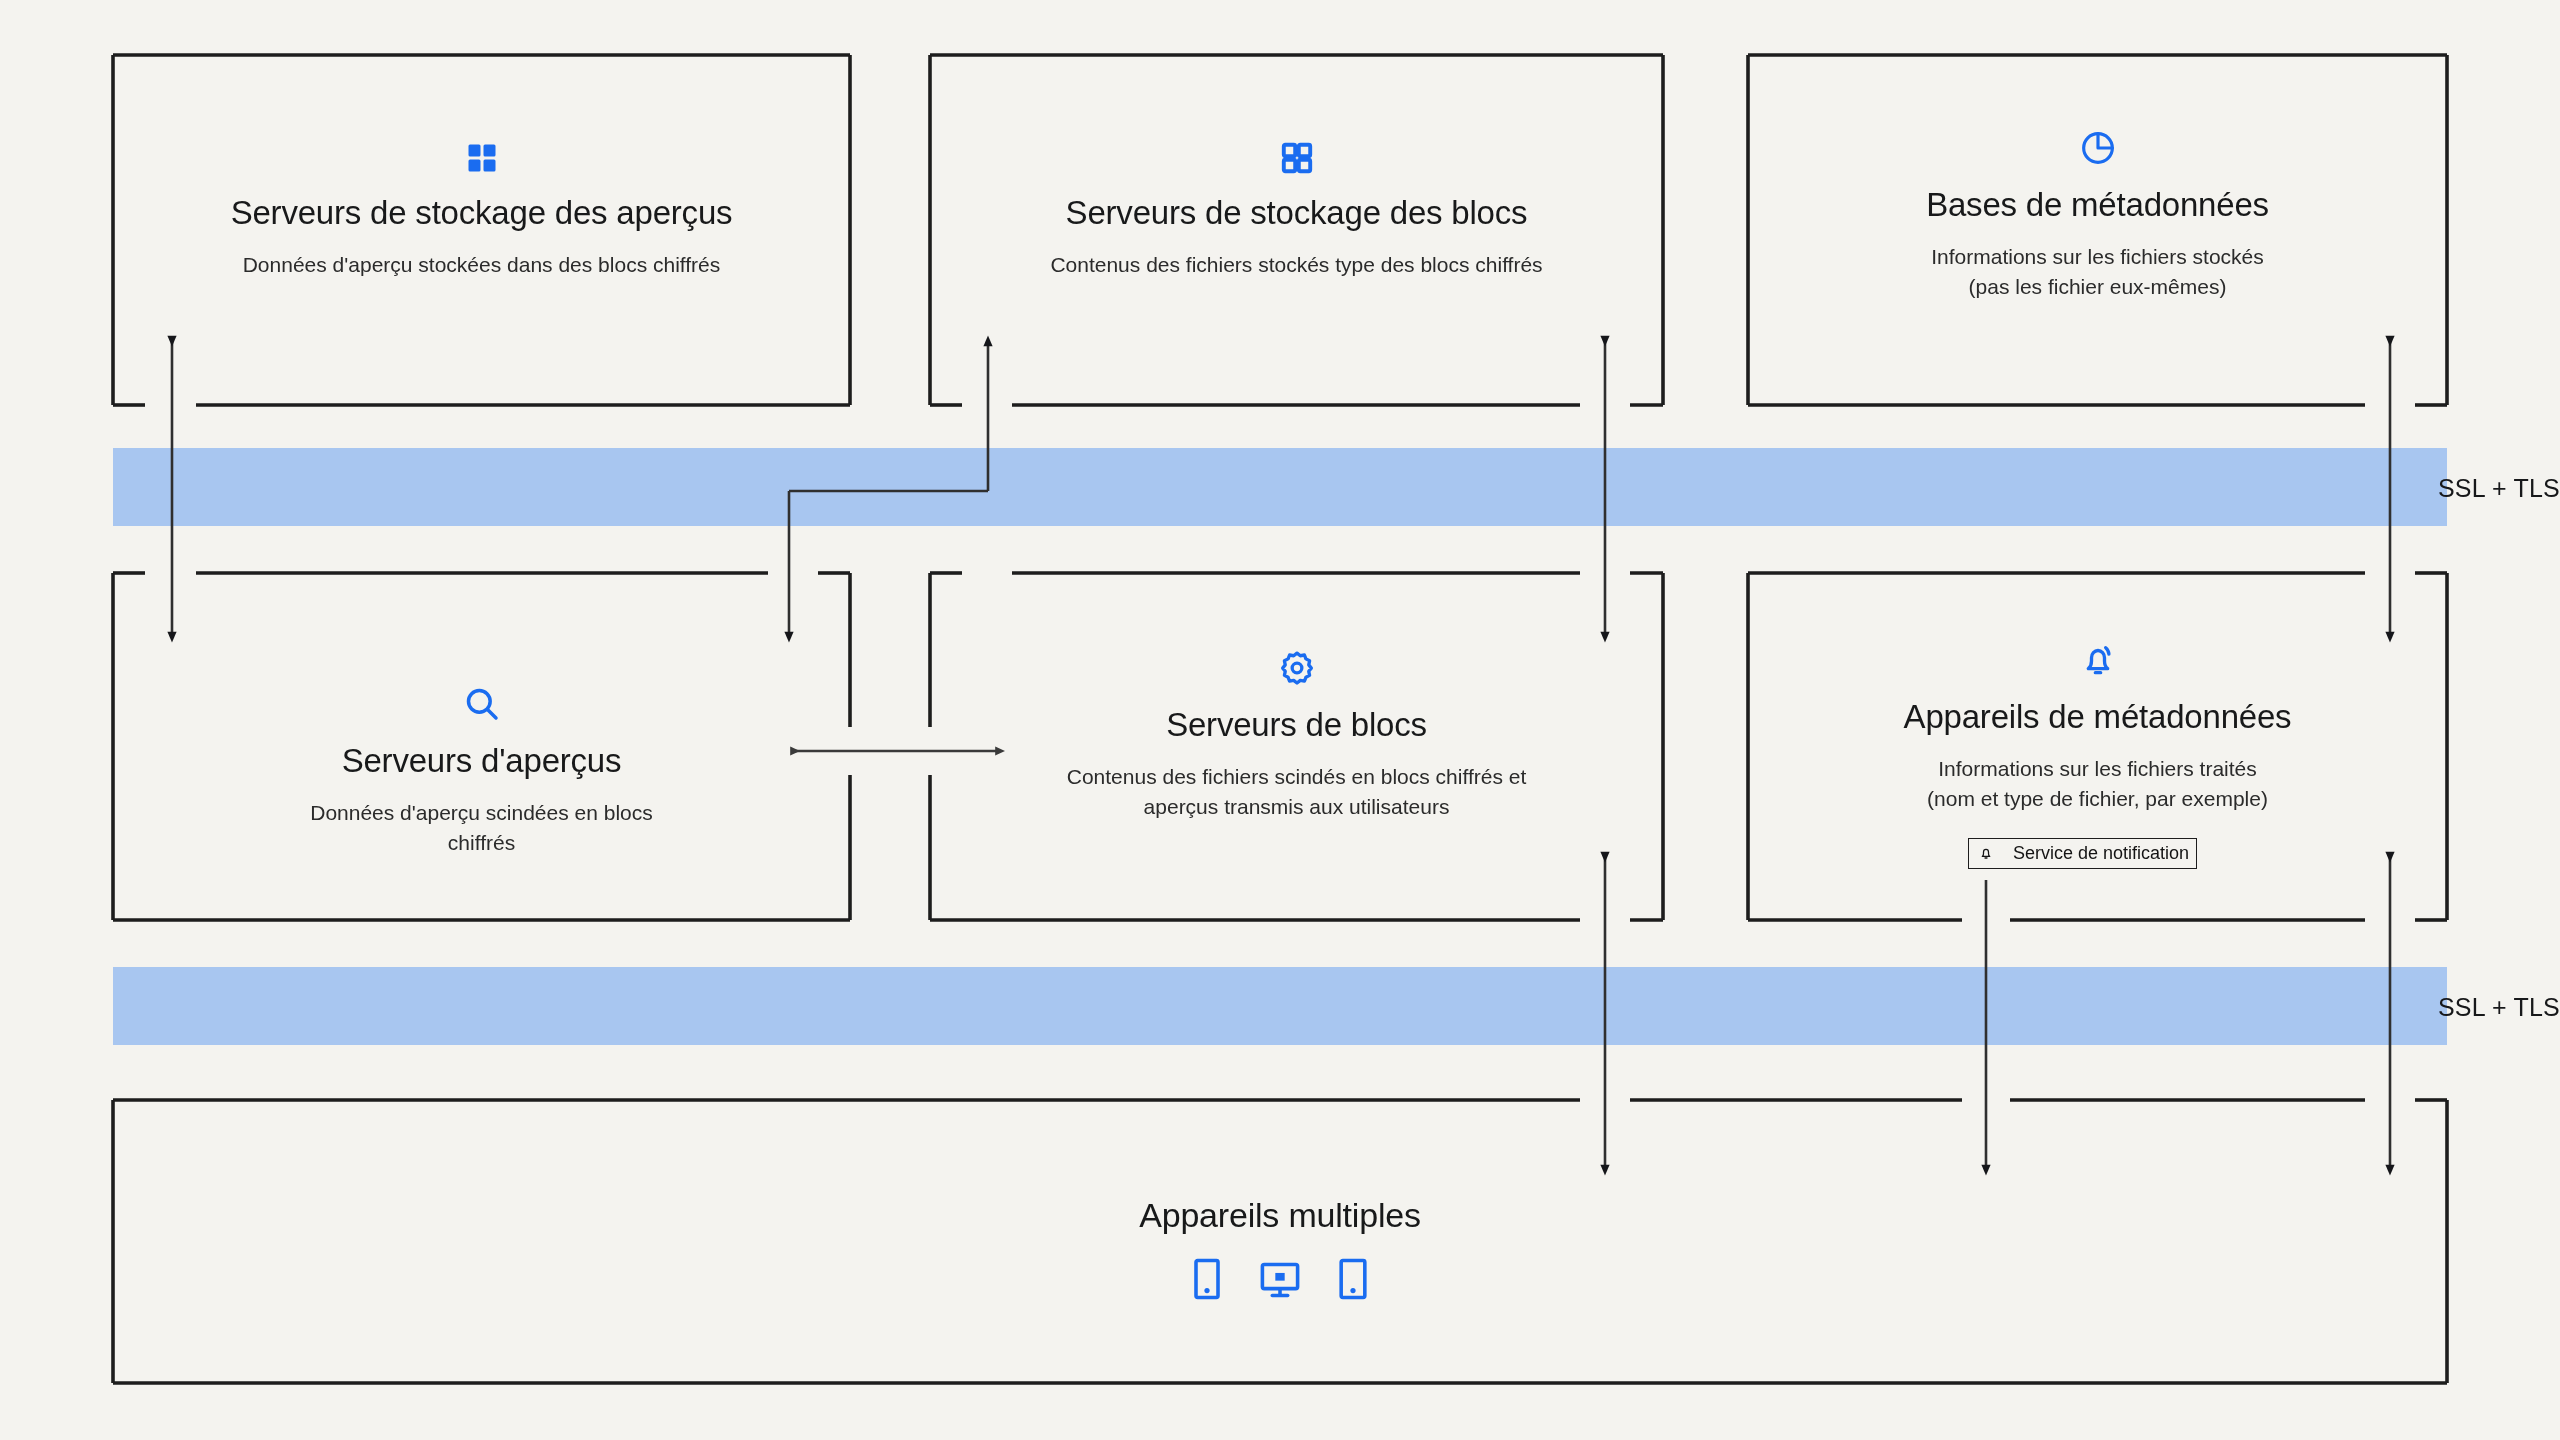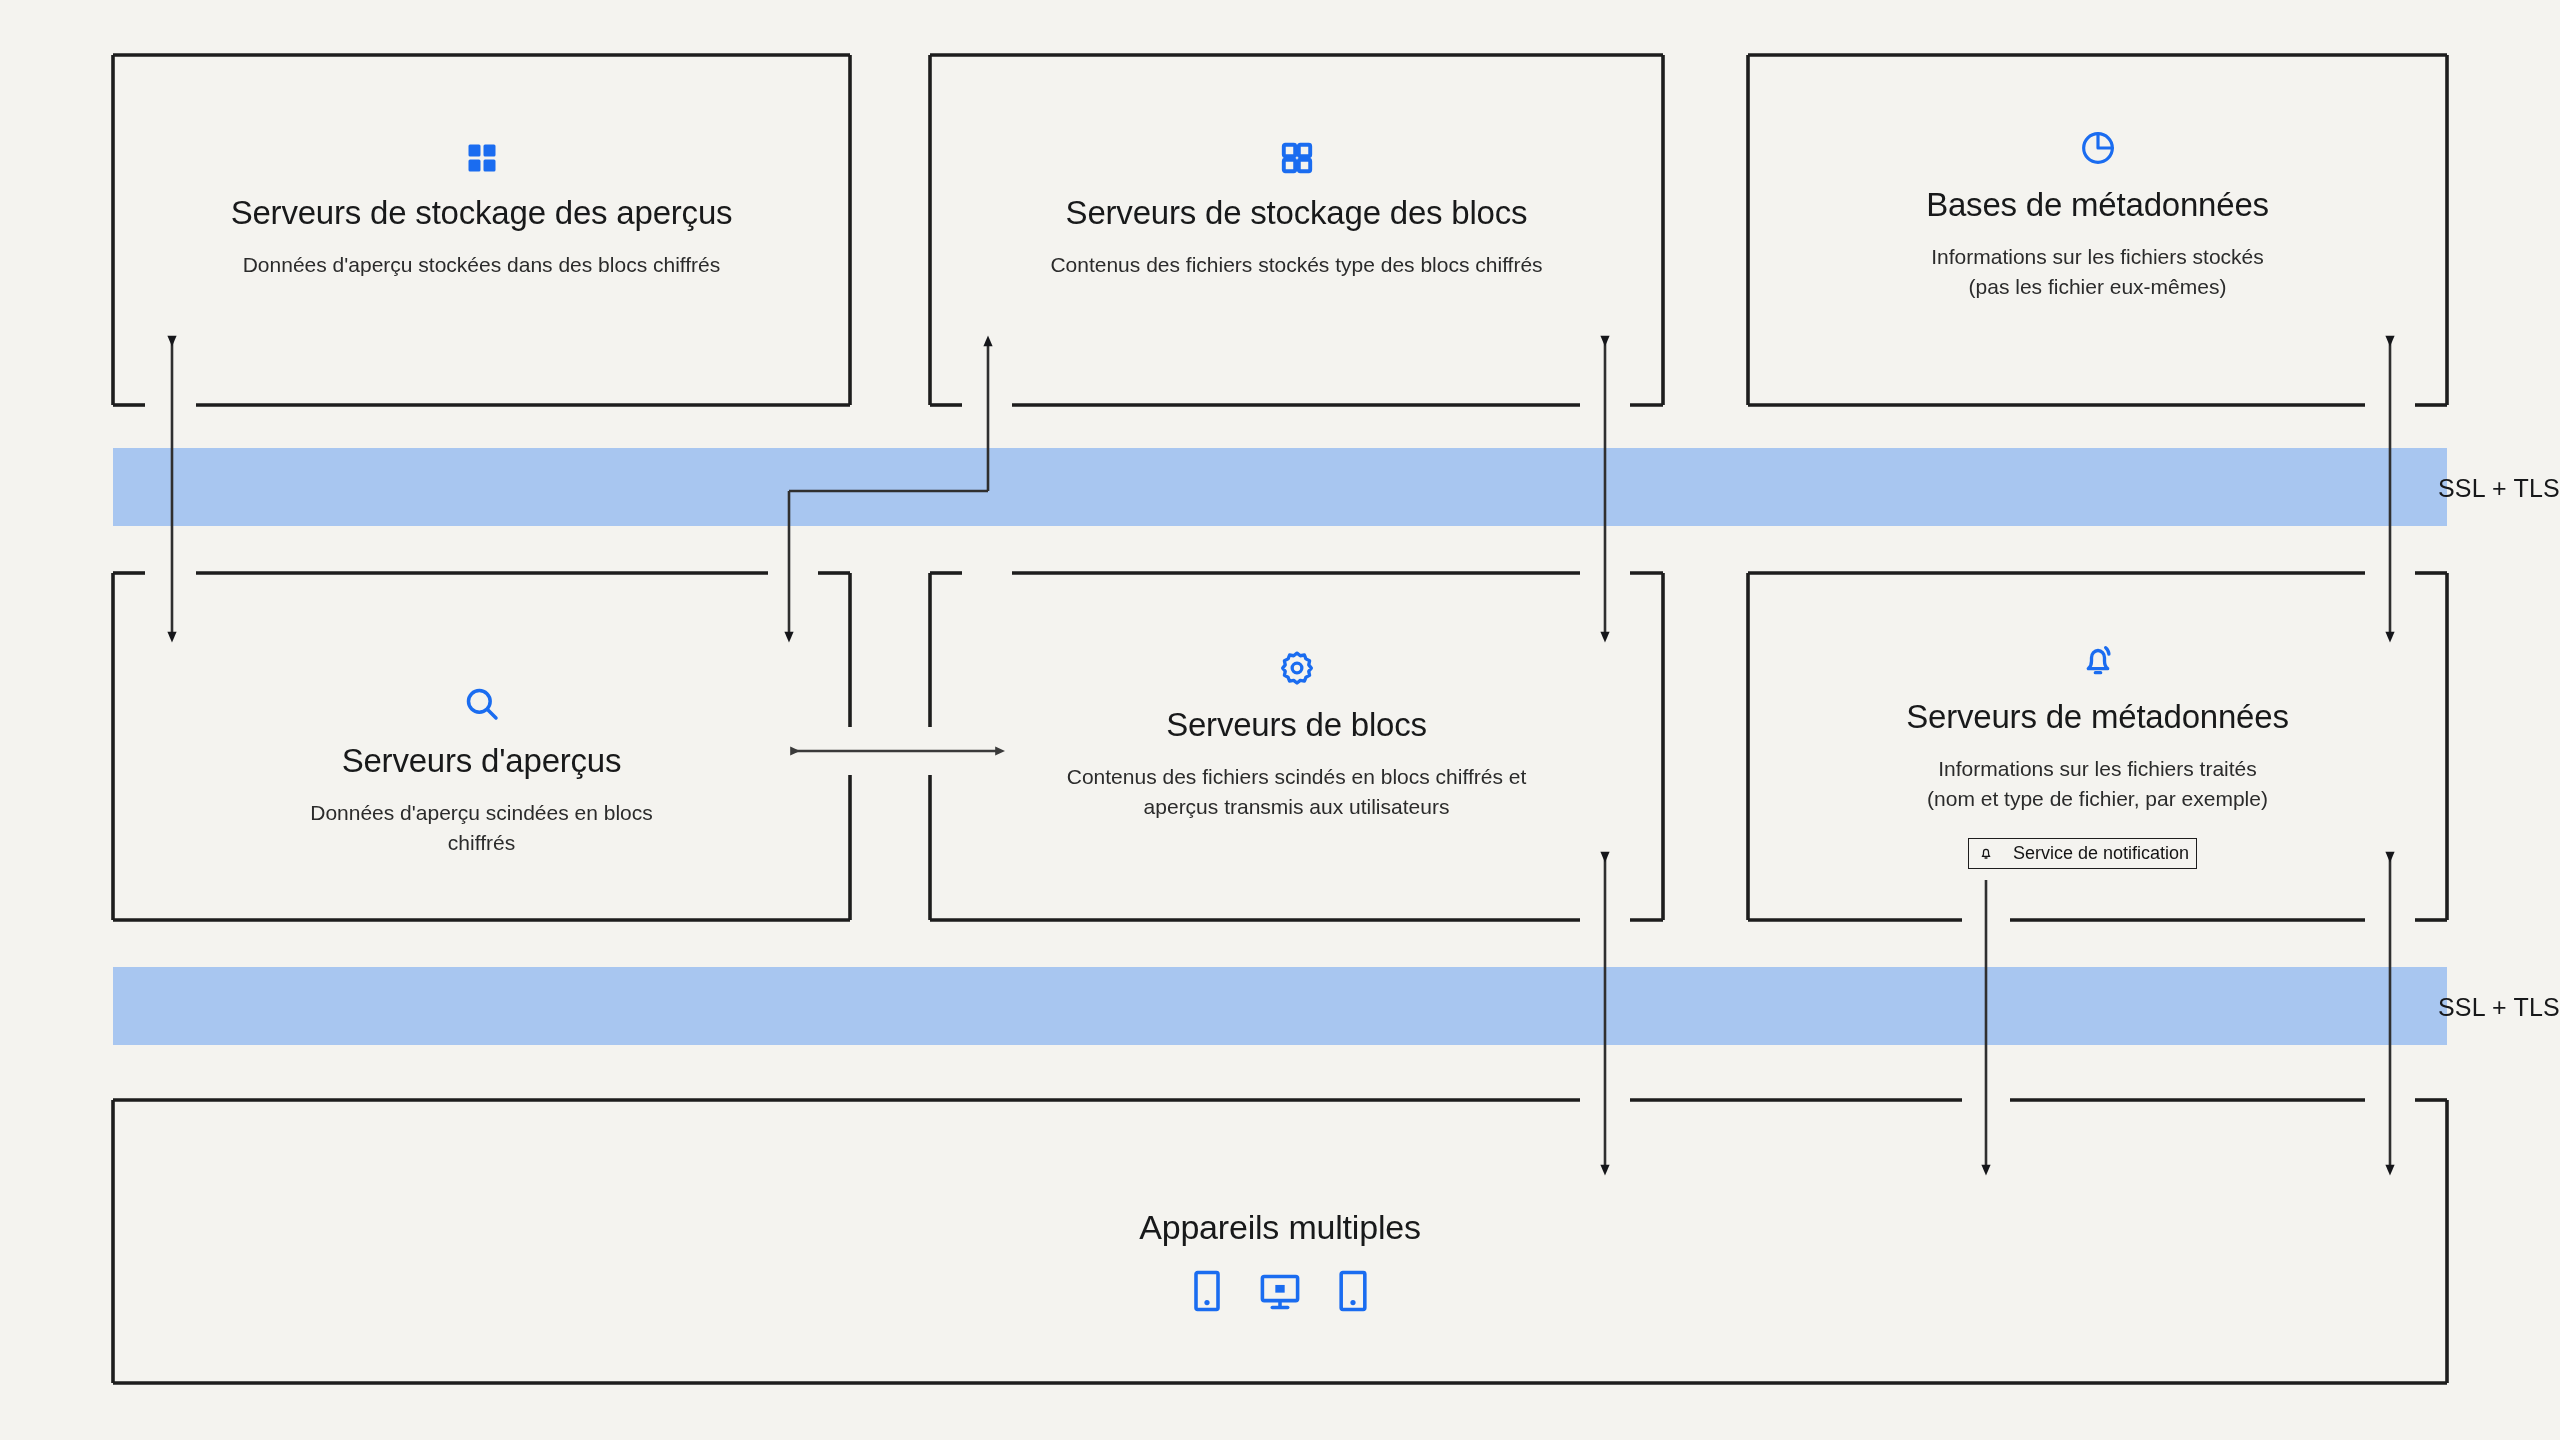--- a/index.html
+++ b/index.html
@@ -233,39 +233,39 @@
   </div>
 
   <div class="node" style="left:1748px;top:640px;width:699px;">
     <span class="icon">
       <svg width="40" height="40" viewBox="0 0 24 24" fill="none" stroke="#1a6cf0" stroke-width="2" stroke-linecap="round" stroke-linejoin="round">
         <path d="M6.2 17.2 h11.6 c-1.55 -1.2 -1.9 -2.5 -1.9 -4.6 v-2.0 c0 -2.35 -1.75 -4.3 -3.9 -4.3 s-3.9 1.95 -3.9 4.3 v2.0 c0 2.1 -0.35 3.4 -1.9 4.6 z"></path>
         <path d="M10.4 19.6 h3.2"></path>
         <path d="M16.6 4.6 c1.2 1.0 1.85 2.4 1.95 3.9"></path>
       </svg>
     </span>
-    <div class="title">Serveurs de métadonnées</div>
+    <div class="title">Appareils de métadonnées</div>
     <div class="sub">
       <div>Informations sur les fichiers traités</div>
       <div>(nom et type de fichier, par exemple)</div>
     </div>
   </div>
 
   <div class="badge" style="left:1968px;top:838px;">
     <span style="display:flex;">
       <svg width="16" height="16" viewBox="0 0 24 24" fill="none" stroke="#141414" stroke-width="1.9" stroke-linecap="round" stroke-linejoin="round">
         <path d="M6.4 17.1 h11.2 c-1.5 -1.15 -1.85 -2.45 -1.85 -4.5 v-2.0 c0 -2.3 -1.7 -4.2 -3.75 -4.2 s-3.75 1.9 -3.75 4.2 v2.0 c0 2.05 -0.35 3.35 -1.85 4.5 z"></path>
         <path d="M10.5 19.5 h3.0"></path>
       </svg>
     </span>
     <span>Service de notification</span>
   </div>
 
   <div class="node" style="left:113px;top:1192px;width:2334px;">
-    <div class="title big" style="margin-top:16px;">Appareils multiples</div>
+    <div class="title big" style="margin-top:4px;">Appareils multiples</div>
     <div class="devrow">
       <span>
         <svg width="34" height="44" viewBox="0 0 24 32">
           <rect x="4" y="2.6" width="16" height="26.8" rx="1.2" fill="none" stroke="#1a6cf0" stroke-width="2.6"></rect>
           <circle cx="12" cy="24.4" r="1.9" fill="#1a6cf0"></circle>
         </svg>
       </span>
       <span>
         <svg width="44" height="44" viewBox="0 0 32 32">
           <rect x="3.2" y="5.4" width="25.6" height="17.6" rx="1.4" fill="none" stroke="#1a6cf0" stroke-width="2.6"></rect>

